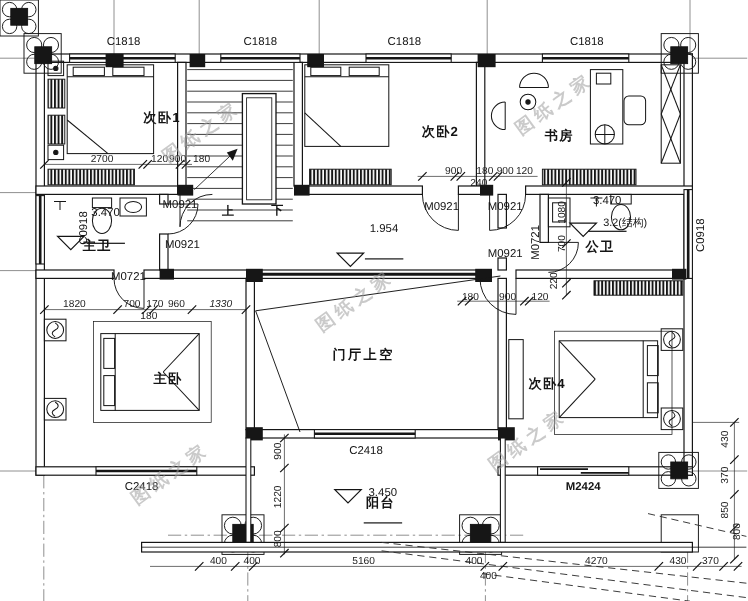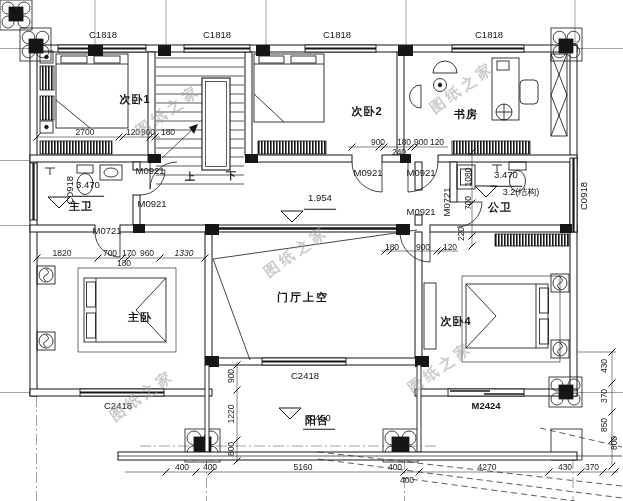--- a/index.html
+++ b/index.html
@@ -8,21 +8,21 @@
   .sheet svg{position:absolute;left:0;top:0;}
   #labels{position:absolute;left:0;top:0;width:623px;height:501px;}
   .lbl{position:absolute;transform:translate(-50%,-50%);white-space:nowrap;color:#141414;
        font-family:"Liberation Sans",sans-serif;line-height:1;}
   .lbl-room{font-size:11px;font-weight:bold;letter-spacing:1px;}
   .lbl-hall{letter-spacing:2px;}
   .lbl-stair{font-size:10px;font-weight:bold;}
   .lbl-code{font-size:9.5px;}
   .lbl-dim{font-size:8.5px;color:#1d1d1d;}
   .rot{transform:translate(-50%,-50%) rotate(-90deg);}
-  .lbl-elev{font-size:9.5px;border-bottom:1.2px solid #141414;padding:0 4px 6px 4px;}
+  .lbl-elev{font-size:9.5px;border-bottom:1.2px solid #141414;padding:0 4px 19px 4px;}
   .lbl-elev.noline{border-bottom:none;font-size:9px;}
   .lbl-wm{font-size:15px;font-weight:bold;color:rgba(158,158,158,0.55);letter-spacing:4px;
           transform:translate(-50%,-50%) rotate(-36deg);}
 </style>
 </head>
 <body>
 
 <div class="sheet">
 <svg width="623" height="501" viewBox="0 0 623 501">
   <defs>
@@ -467,21 +467,21 @@
       <span class="lbl lbl-dim" style="left: 184px; top: 253px; font-style: italic;">1330</span>
       <span class="lbl lbl-dim" style="left: 124px; top: 263px;">180</span>
       <span class="lbl lbl-dim" style="left: 392px; top: 247px;">180</span>
       <span class="lbl lbl-dim" style="left: 423px; top: 247px;">900</span>
       <span class="lbl lbl-dim" style="left: 450px; top: 247px;">120</span>
       <span class="lbl lbl-dim" style="left: 182px; top: 467px;">400</span>
       <span class="lbl lbl-dim" style="left: 210px; top: 467px;">400</span>
       <span class="lbl lbl-dim" style="left: 303px; top: 467px;">5160</span>
       <span class="lbl lbl-dim" style="left: 395px; top: 467px;">400</span>
       <span class="lbl lbl-dim" style="left: 407px; top: 480px;">400</span>
-      <span class="lbl lbl-dim" style="left: 487px; top: 467px;">4270</span>
+      <span class="lbl lbl-dim" style="left: 497px; top: 467px;">4270</span>
       <span class="lbl lbl-dim" style="left: 565px; top: 467px;">430</span>
       <span class="lbl lbl-dim" style="left: 592px; top: 467px;">370</span>
       <span class="lbl lbl-dim rot" style="left: 468px; top: 177px;">1080</span>
       <span class="lbl lbl-dim rot" style="left: 468px; top: 203px;">700</span>
       <span class="lbl lbl-dim rot" style="left: 461px; top: 234px;">220</span>
       <span class="lbl lbl-dim rot" style="left: 231px; top: 376px;">900</span>
       <span class="lbl lbl-dim rot" style="left: 231px; top: 414px;">1220</span>
       <span class="lbl lbl-dim rot" style="left: 231px; top: 449px;">800</span>
       <span class="lbl lbl-dim rot" style="left: 604px; top: 366px;">430</span>
       <span class="lbl lbl-dim rot" style="left: 604px; top: 396px;">370</span>

